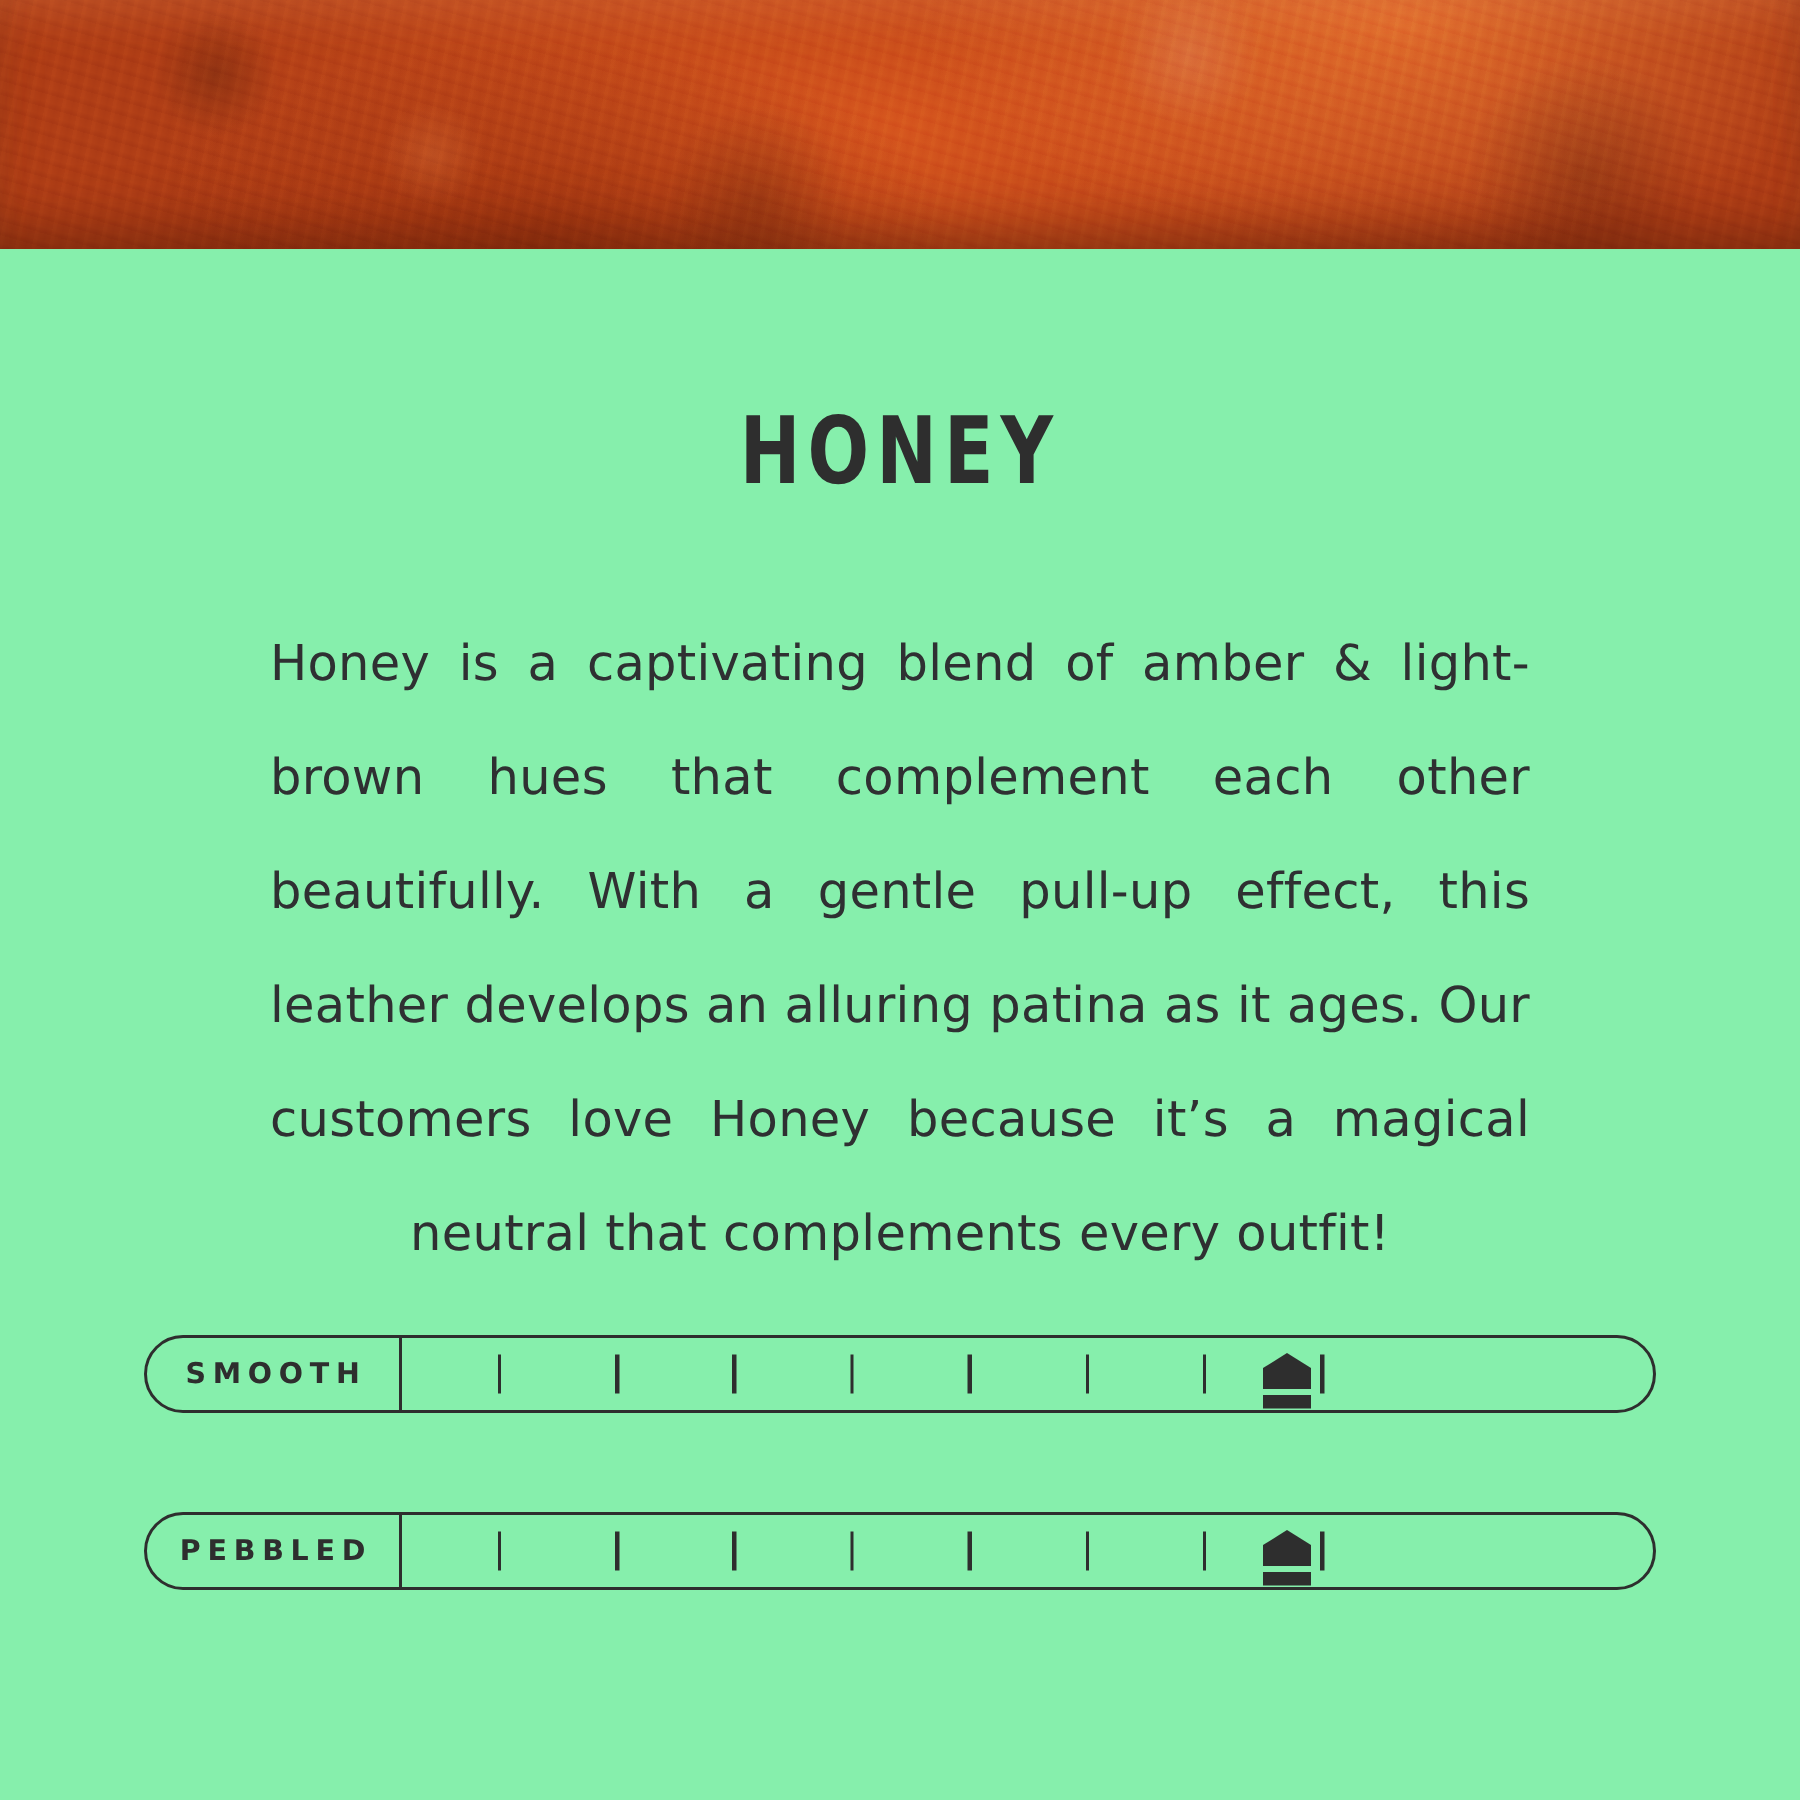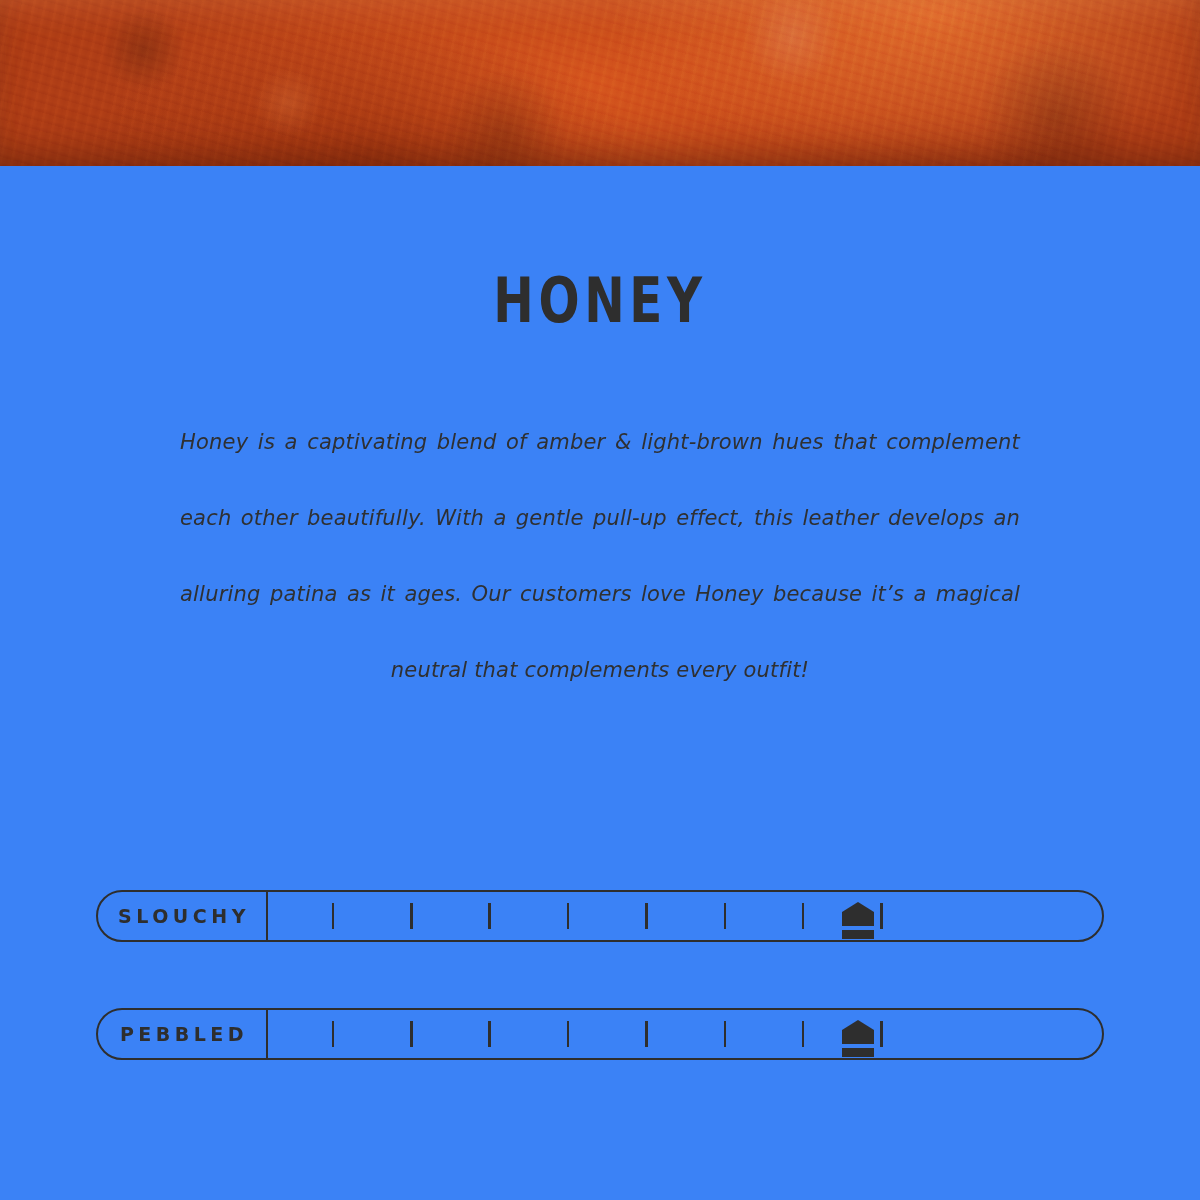--- a/index.html
+++ b/index.html
@@ -7,21 +7,21 @@
     width: 1200px;
     height: 1200px;
     background: #e6e5e3;
     font-family: "Liberation Sans", sans-serif;
     overflow: hidden;
   }
   .page {
     position: relative;
     width: 1200px;
     height: 1200px;
-    background: #3b82f6;
+    background: #86efac;
   }
 
   
   .swatch {
     position: relative;
     width: 1200px;
     height: 166px;
     overflow: hidden;
     background: #c4521f;
   }
@@ -68,27 +68,26 @@
     font-size: 62px;
     letter-spacing: 6px;
     color: #2e2e2e;
     transform: scaleX(0.78);
     line-height: 1;
   }
   .desc {
     margin: 72px auto 0;
     width: 840px;
     font-family: "DejaVu Sans", sans-serif;
-    font-size: 21px;
+    font-size: 33px;
     line-height: 76px;
     color: #2f3032;
     text-align: justify;
     text-align-last: center;
     letter-spacing: 0.2px;
-    font-style: italic;
   }
 
   
   .sliders {
     position: absolute;
     left: 0; right: 0;
     top: 890px;
   }
   .slider-row {
     position: relative;
@@ -182,21 +181,21 @@
 
   <div class="content">
     <h1 class="title">HONEY</h1>
     <p class="desc">Honey is a captivating blend of amber &amp; light-brown hues that complement each other beautifully. With a gentle pull-up effect, this leather develops an alluring patina as it ages. Our customers love Honey because it’s a magical neutral that complements every outfit!</p>
   </div>
 
   <div class="sliders">
 
     <div class="slider-row">
       <div class="track"></div>
-      <div class="cap cap-left">SLOUCHY</div>
+      <div class="cap cap-left">SMOOTH</div>
       <div class="ticks">
         <div class="tick" style="left:9.6%"></div>
         <div class="tick" style="left:21.4%"></div>
         <div class="tick" style="left:33.2%"></div>
         <div class="tick" style="left:45.0%"></div>
         <div class="tick" style="left:56.8%"></div>
         <div class="tick" style="left:68.6%"></div>
         <div class="tick" style="left:80.4%"></div>
         <div class="tick" style="left:92.2%"></div>
       </div>

